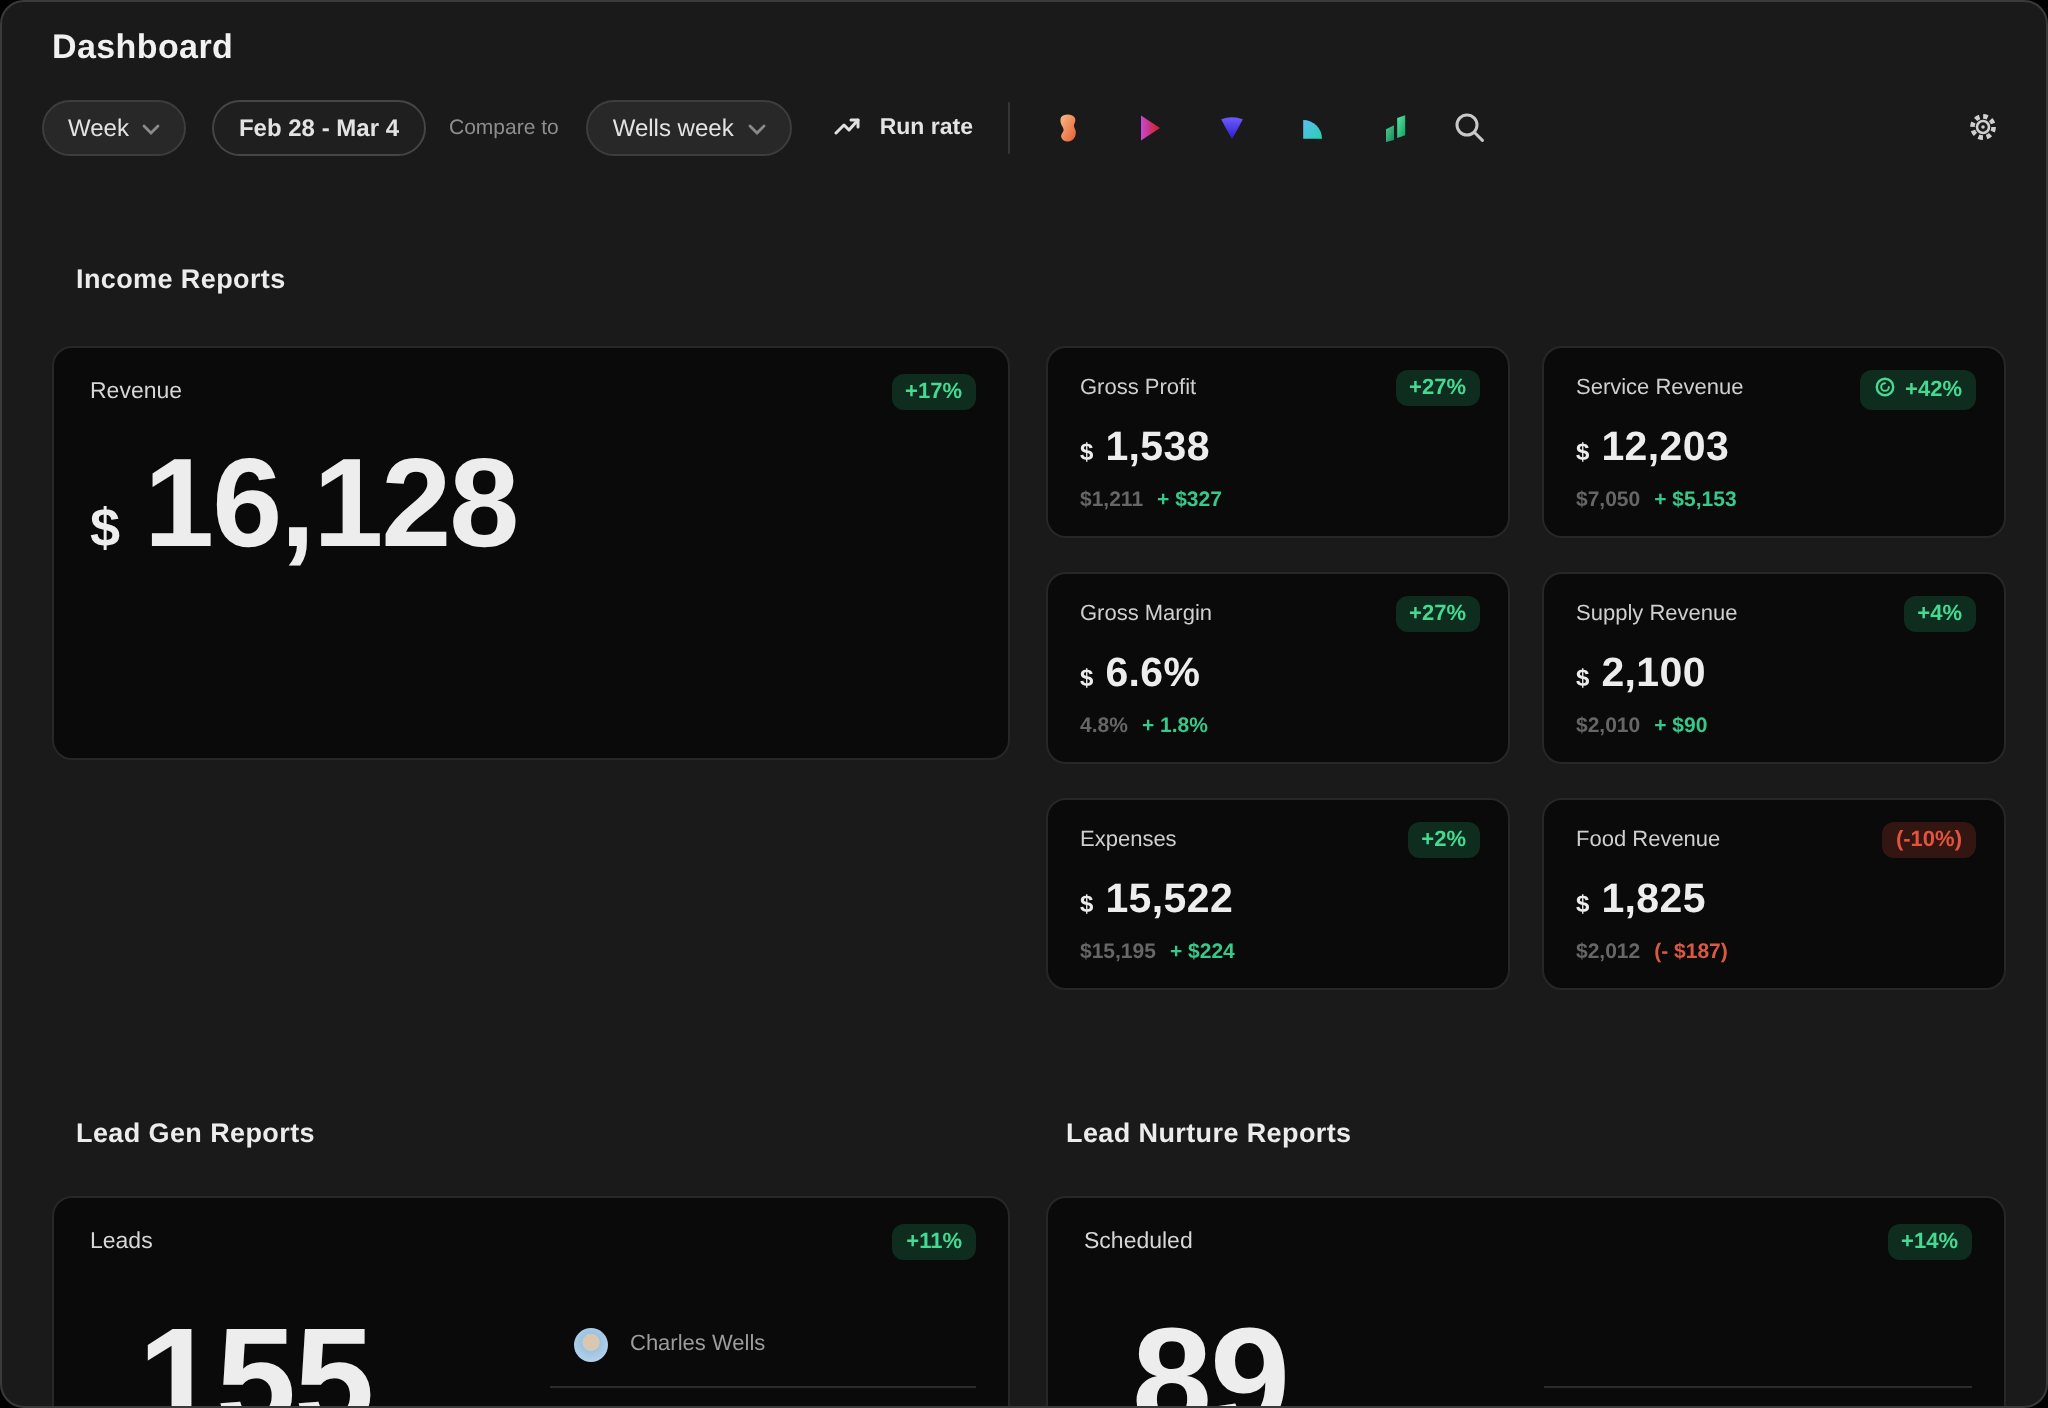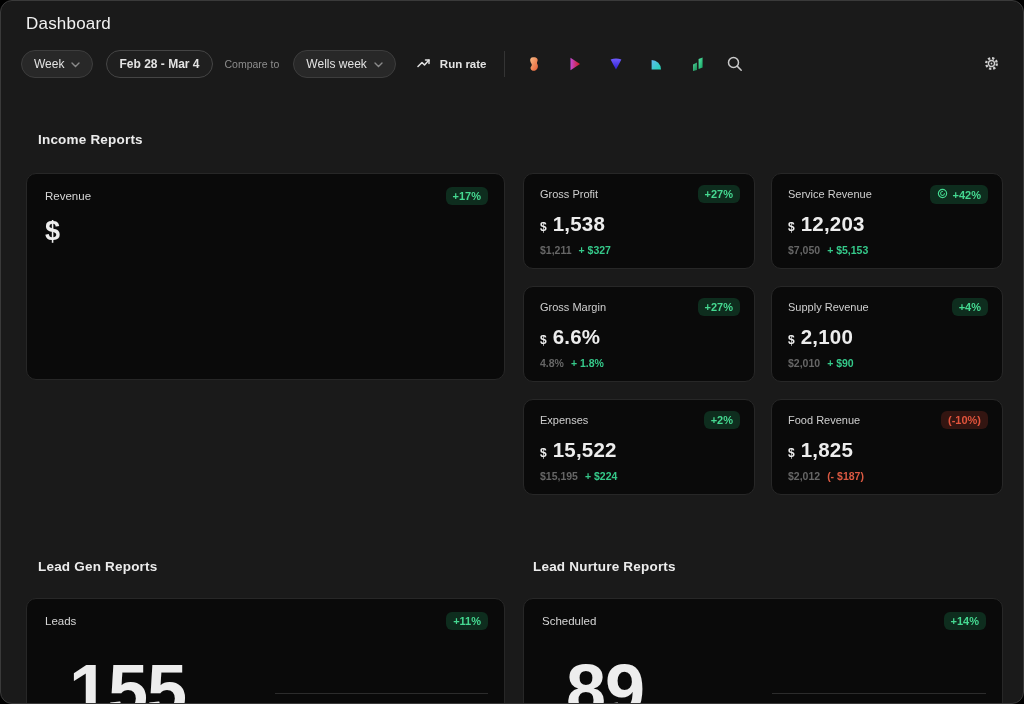--- a/index.html
+++ b/index.html
@@ -2,21 +2,21 @@
 <html><head>
 <meta charset="utf-8">
 <style>
   * { margin:0; padding:0; box-sizing:border-box; }
   html,body { width:1024px; height:704px; background:#000; overflow:hidden;
               font-family:"Liberation Sans", sans-serif; }
   .window { position:absolute; inset:0; background:#1a1a1a; border:1px solid #3a3a3a;
             border-radius:12px; overflow:hidden; }
 
   
-  .page-title { position:absolute; left:25px; top:13px; font-size:17px; font-weight:400;
+  .page-title { position:absolute; left:25px; top:13px; font-size:17px; font-weight:700;
                 color:#f1f1f1; letter-spacing:.2px; }
   .toolbar { position:absolute; left:20px; top:49px; height:28px; display:flex; align-items:center; }
   .pill { height:28px; display:flex; align-items:center; gap:7px; padding:0 12px;
           background:#282828; border:1px solid #3d3d3d; border-radius:15px;
           color:#e3e3e3; font-size:12px; cursor:pointer; }
   .pill.outline { background:#1f1f1f; border-color:#454545; font-weight:600; }
   .compare-label { color:#8d8d8d; font-size:10.5px; margin:0 14px 0 12px; }
   .gap13 { margin-left:13px; }
   .runrate { display:flex; align-items:center; gap:8px; margin-left:21px; color:#e3e3e3;
              font-size:11.5px; font-weight:600; cursor:pointer; }
@@ -187,20 +187,21 @@
 
   <div class="section-title" style="left:37px; top:131px;">Income Reports</div>
 
   <div class="card" style="left:25px; top:172px; width:479px; height:207px;">
     <div class="card-label">Revenue</div>
     <div class="badge green">
       <span>+17%</span>
     </div>
     <div class="bigvalue">
       <span class="cur">$</span>
+      <span class="num">16,128</span>
     </div>
   </div>
 
   <div class="kpi-grid">
 
     <div class="kpi">
       <div class="card-label">Gross Profit</div>
       <div class="badge green">
           <span>+27%</span>
         </div>
@@ -299,20 +300,24 @@
 
   <div class="section-title" style="left:37px; top:558px;">Lead Gen Reports</div>
   <div class="section-title" style="left:532px; top:558px;">Lead Nurture Reports</div>
 
   <div class="card" style="left:25px; top:597px; width:479px; height:170px;">
     <div class="card-label">Leads</div>
     <div class="badge green">
         <span>+11%</span>
       </div>
     <div class="bignum">155</div>
+    <div class="person-row" style="left:260px; right:17px;">
+      <span class="avatar charles"></span>
+      <span class="person-name">Charles Wells</span>
+    </div>
     <div class="row-divider" style="left:248px; right:16px;"></div>
   </div>
 
   <div class="card" style="left:522px; top:597px; width:480px; height:170px;">
     <div class="card-label">Scheduled</div>
     <div class="badge green">
         <span>+14%</span>
       </div>
     <div class="bignum">89</div>
     <div class="row-divider" style="left:248px; right:16px;"></div>

